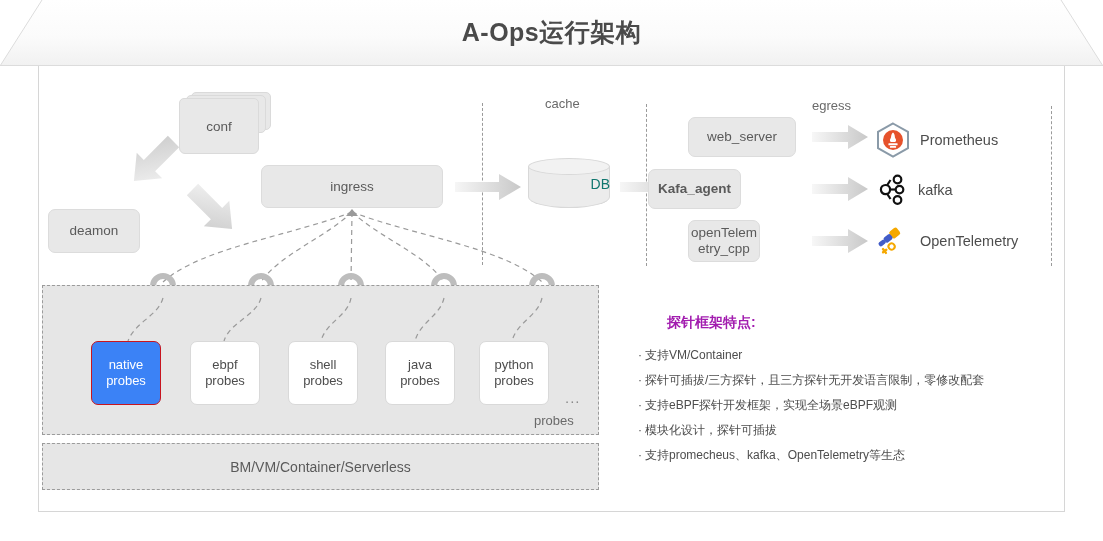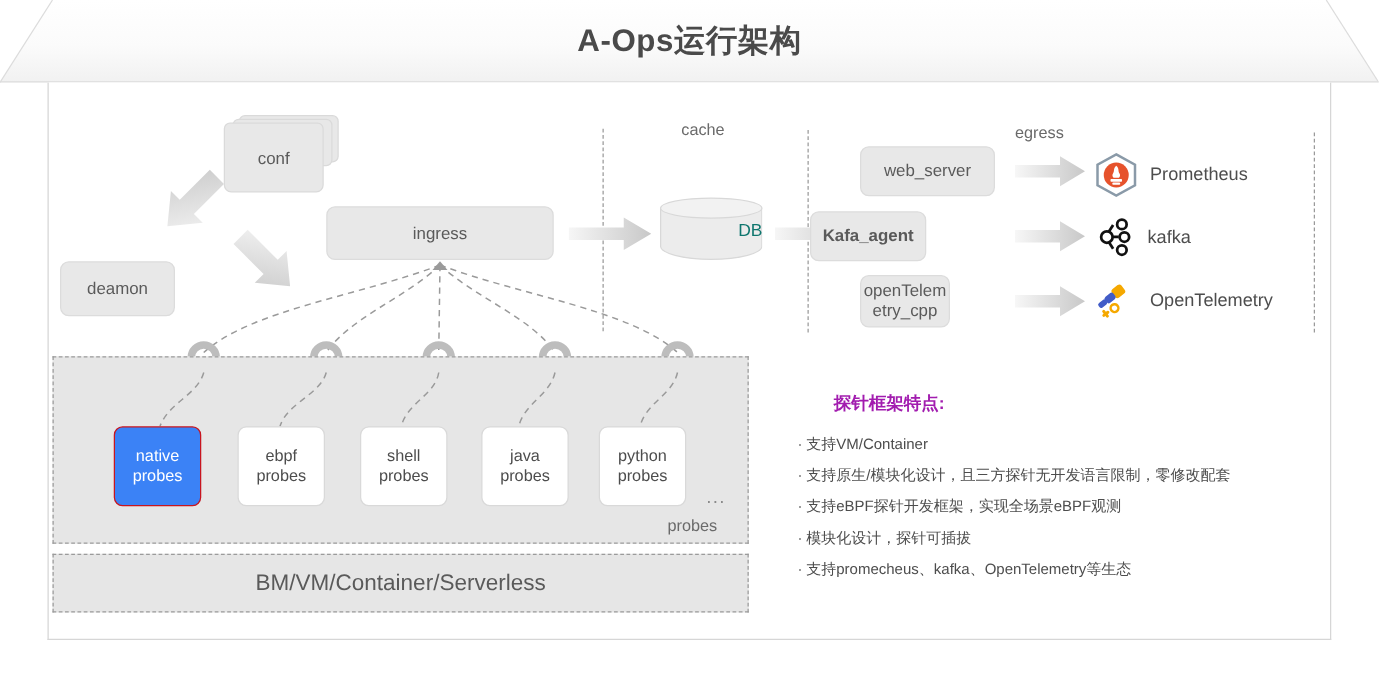--- a/index.html
+++ b/index.html
@@ -128,21 +128,21 @@
     left: 42px; top: 285px; width: 557px; height: 150px;
     background: #e6e6e6;
     border: 1px dashed #9b9b9b;
   }
   .host-zone {
     position: absolute;
     left: 42px; top: 443px; width: 557px; height: 47px;
     background: #e6e6e6;
     border: 1px dashed #9b9b9b;
     display: flex; align-items: center; justify-content: center;
-    color: #5a5a5a; font-size: 18px;
+    color: #5a5a5a; font-size: 14px;
   }
   .probe-box {
     position: absolute;
     top: 341px;
     width: 70px; height: 64px;
     background: #ffffff;
     border: 1px solid #d9d9d9;
     border-radius: 7px;
     display: flex; align-items: center; justify-content: center;
     text-align: center;
@@ -389,19 +389,19 @@
 probes</div>
 
   <div class="dots-ellipsis" style="left:565px; top:389px;">...</div>
   <div class="plain-label" style="left:534px; top:413px;">probes</div>
 
   <div class="host-zone">BM/VM/Container/Serverless</div>
 
   <div class="feat-title">探针框架特点:</div>
   <div class="feat-list">
     <div class="feat-item"><span class="bullet">·</span><span>支持VM/Container</span></div>
-    <div class="feat-item"><span class="bullet">·</span><span>支持原生/模块化设计，且三方探针无开发语言限制，零修改配套</span></div>
+    <div class="feat-item"><span class="bullet">·</span><span>探针可插拔/三方探针，且三方探针无开发语言限制，零修改配套</span></div>
     <div class="feat-item"><span class="bullet">·</span><span>支持eBPF探针开发框架，实现全场景eBPF观测</span></div>
     <div class="feat-item"><span class="bullet">·</span><span>模块化设计，探针可插拔</span></div>
     <div class="feat-item"><span class="bullet">·</span><span>支持promecheus、kafka、OpenTelemetry等生态</span></div>
   </div>
 
 </div>
 
 </body></html>

